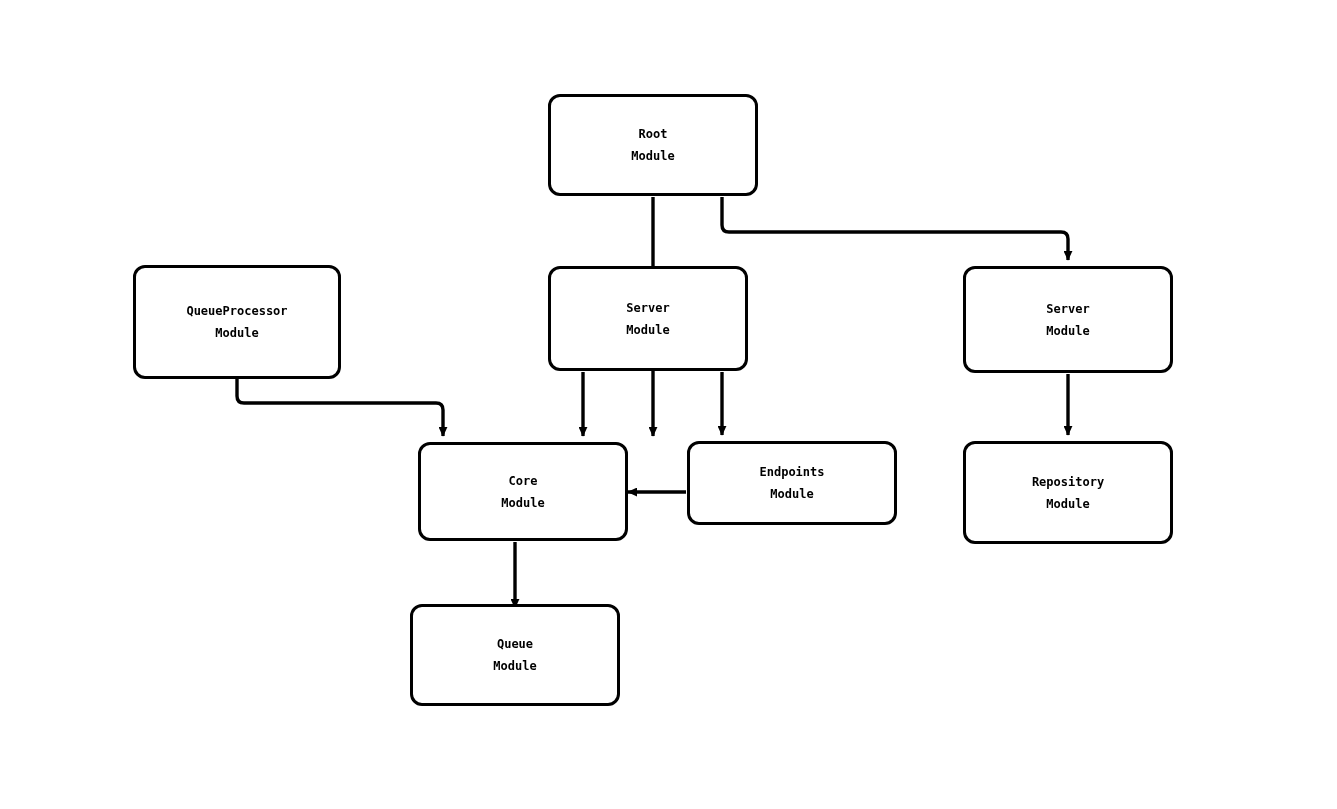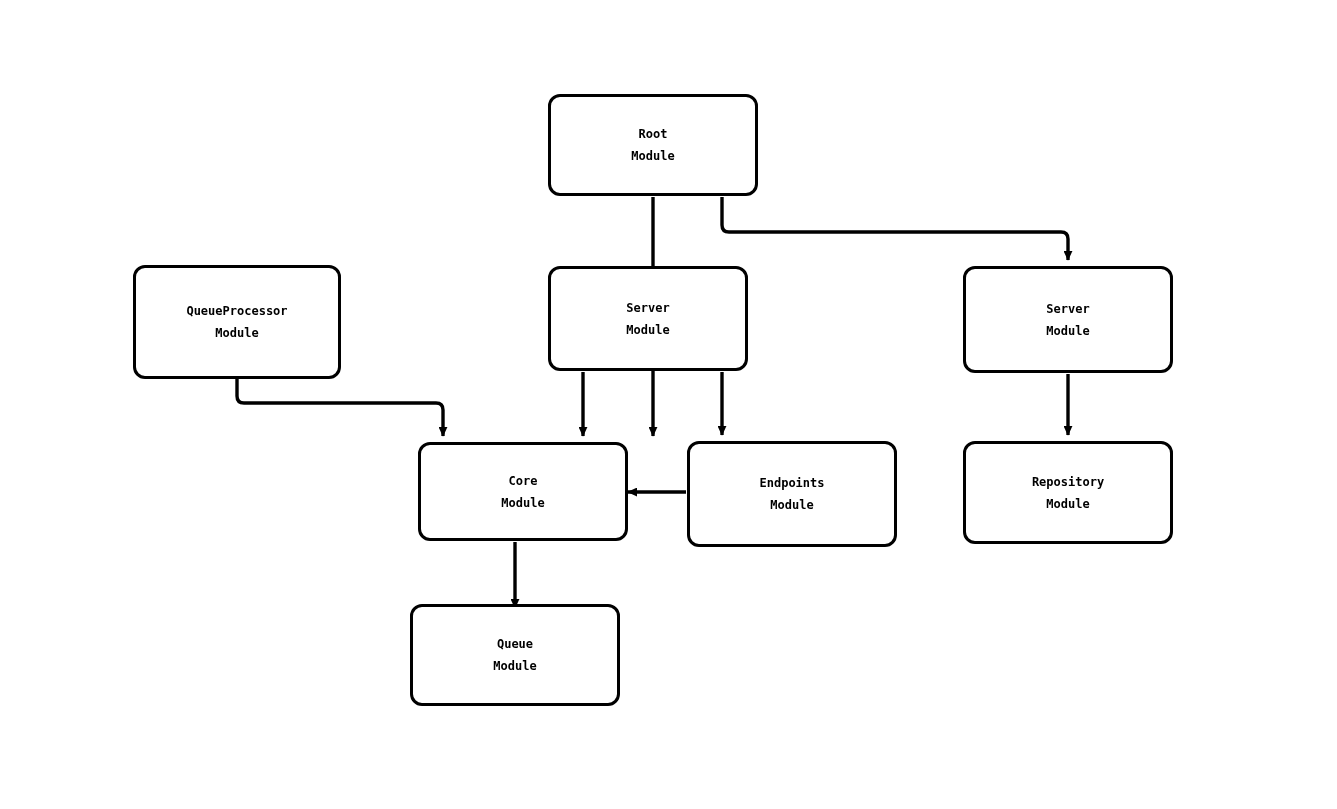--- a/index.html
+++ b/index.html
@@ -98,21 +98,21 @@
   <div class="node" style="left: 963px; top: 266px; width: 210px; height: 107px;">
     <span class="node-label">Server</span>
     <span class="node-label">Module</span>
   </div>
 
   <div class="node" style="left: 410px; top: 442px; width: 210px; height: 99px; margin-left: 8px;">
     <span class="node-label">Core</span>
     <span class="node-label">Module</span>
   </div>
 
-  <div class="node" style="left: 687px; top: 441px; width: 210px; height: 106px;">
+  <div class="node" style="left: 687px; top: 441px; width: 210px; height: 84px;">
     <span class="node-label">Endpoints</span>
     <span class="node-label">Module</span>
   </div>
 
   <div class="node" style="left: 963px; top: 441px; width: 210px; height: 103px;">
     <span class="node-label">Repository</span>
     <span class="node-label">Module</span>
   </div>
 
   <div class="node" style="left: 410px; top: 604px; width: 210px; height: 102px;">

